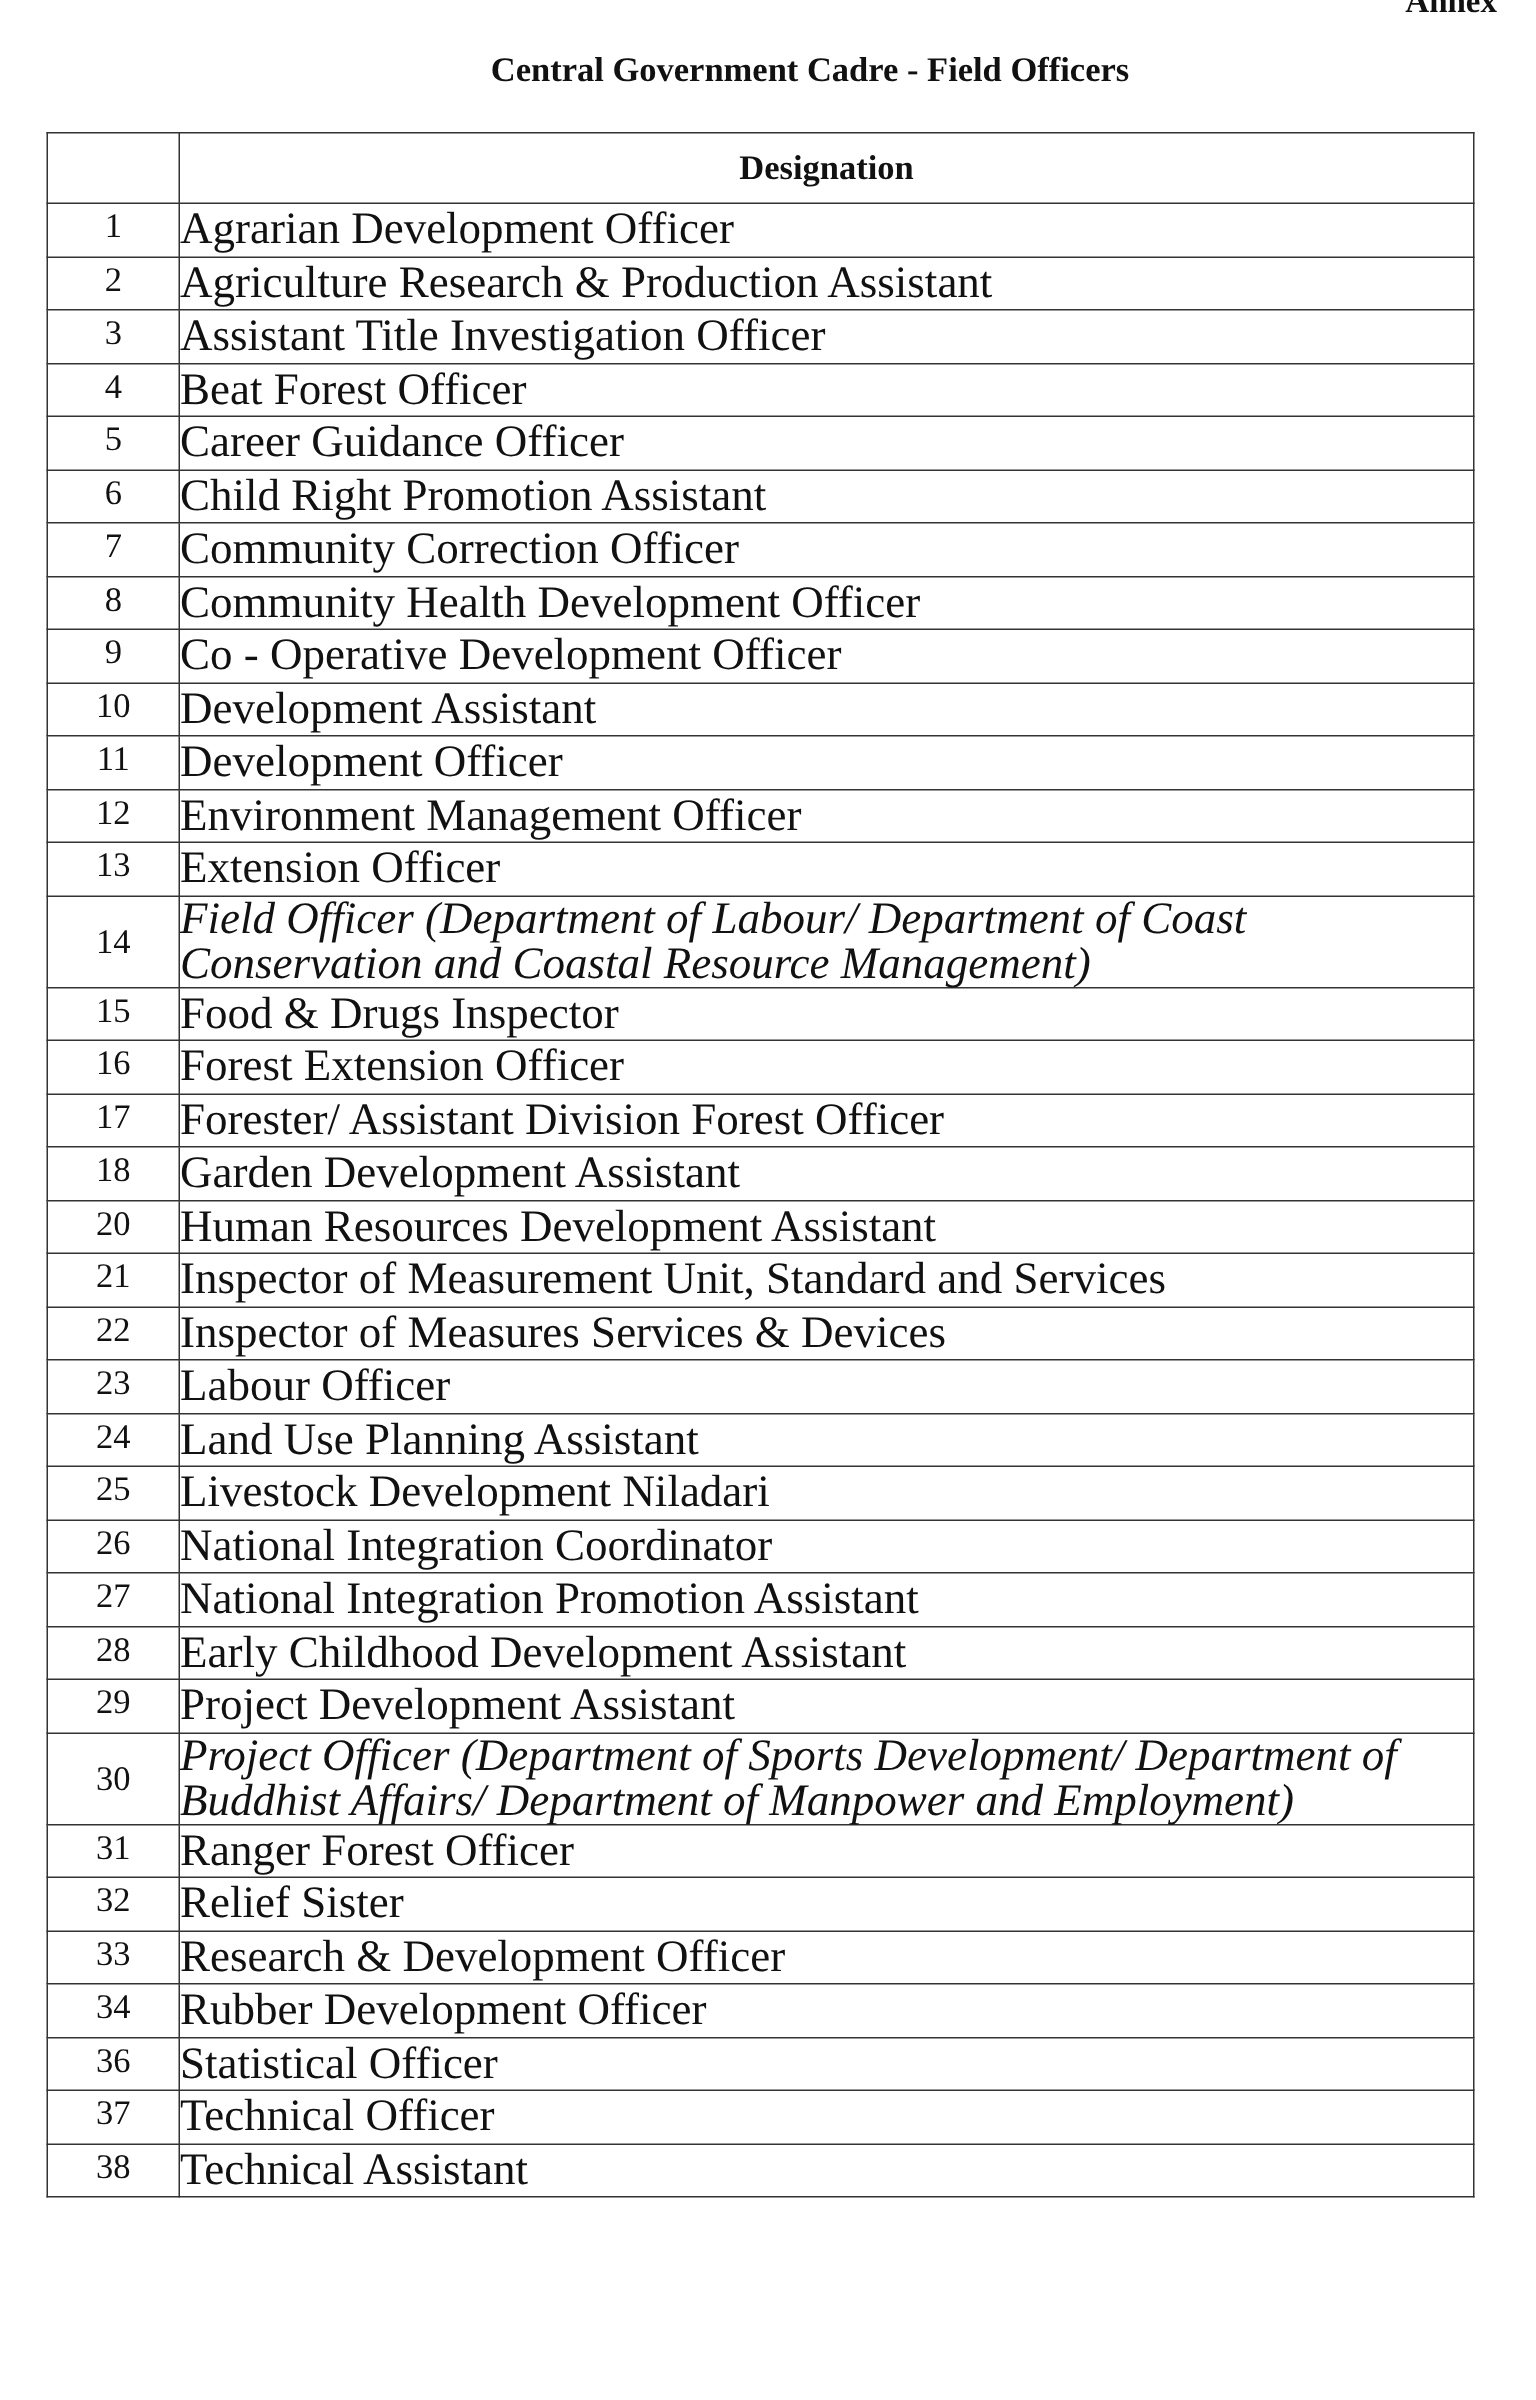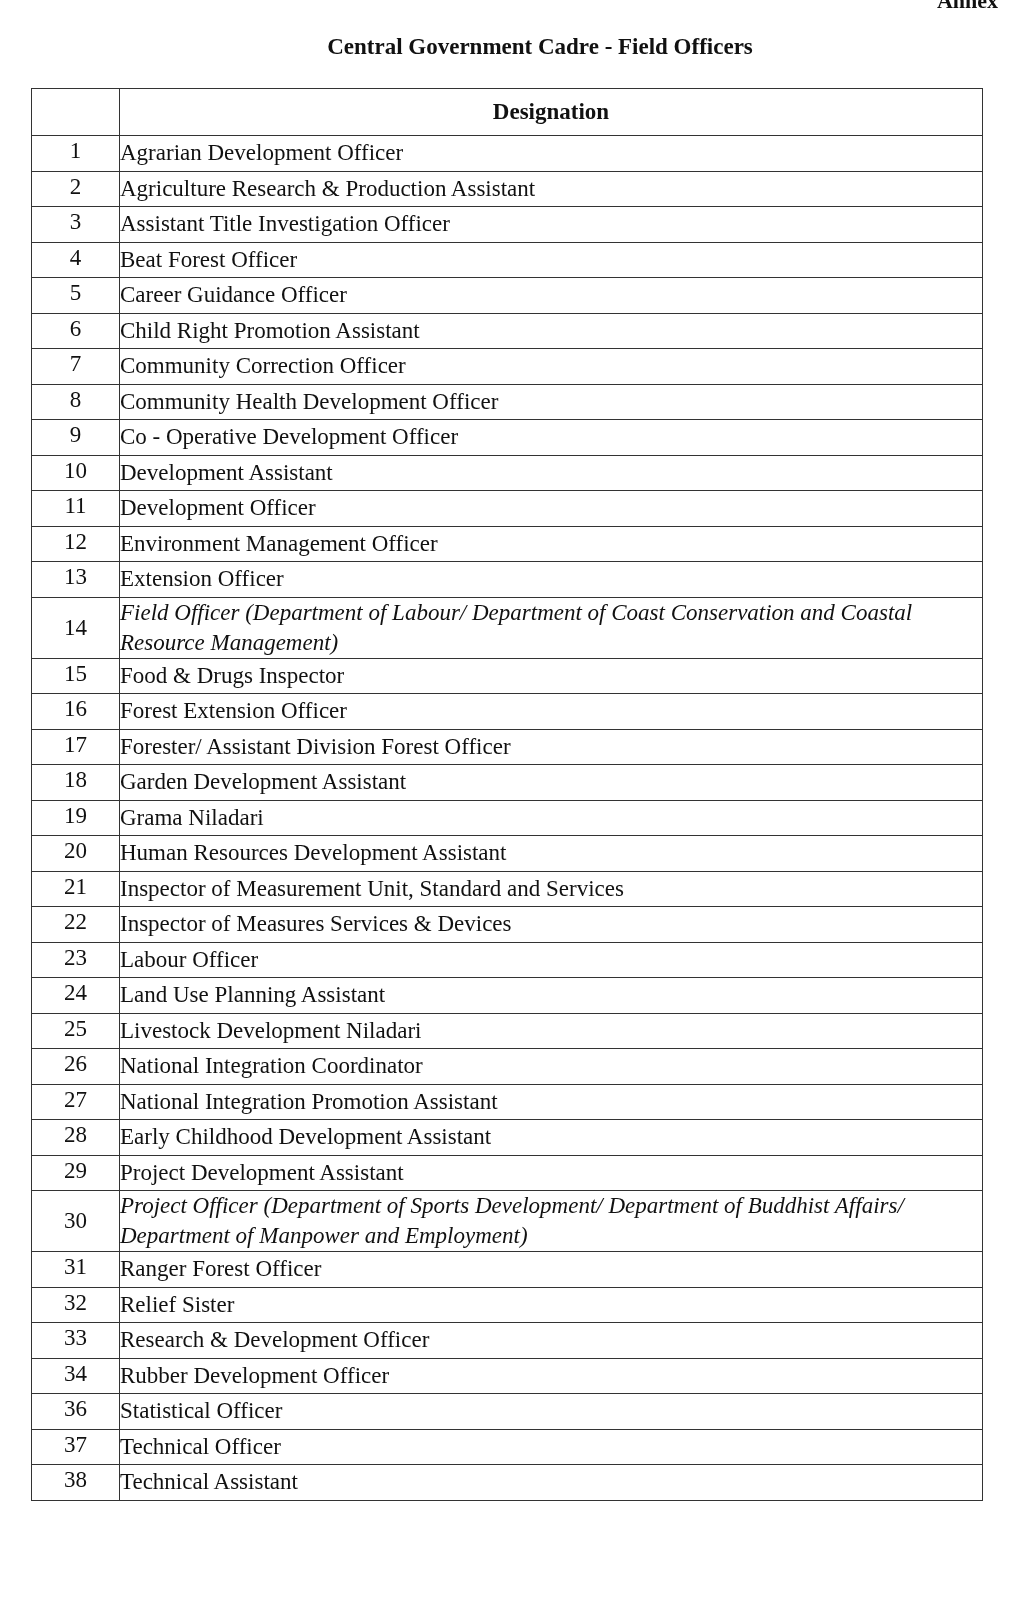--- a/index.html
+++ b/index.html
@@ -7,21 +7,21 @@
          font-family:"Liberation Serif", "DejaVu Serif", serif; color:#111; }
   .annex { position:absolute; right:26px; top:-12px; font-weight:bold; font-size:22px; }
   .title { position:absolute; left:0; width:1080px; top:34px; text-align:center;
            font-weight:bold; font-size:23px; }
   table.main { position:absolute; left:31px; top:88px; width:952px;
                border-collapse:collapse; }
   table.main td, table.main th { border:1.5px solid #333; padding:0; }
   th.num-h { width:87px; height:46px; }
   th.des-h { height:46px; font-size:23px; font-weight:bold; text-align:center; }
   td.num { text-align:center; font-size:23px; height:34.5px; line-height:30px; vertical-align:top; }
-  td.des { font-size:23px; padding-left:11px; height:34.5px; line-height:34px; vertical-align:middle; }
+  td.des { font-size:30px; padding-left:11px; height:34.5px; line-height:34px; vertical-align:middle; }
   tr.tall td.des { line-height:30px; padding-top:0;font-style:italic; }
   tr.tall td.num { vertical-align:middle; line-height:30px; }
 </style>
 </head>
 <body>
 
 <div class="annex">Annex</div>
 <div class="title">Central Government Cadre - Field Officers</div>
 
 <table class="main">
@@ -98,24 +98,20 @@
       </tr>
       <tr>
         <td class="num">17</td>
         <td class="des">Forester/ Assistant Division Forest Officer</td>
       </tr>
       <tr>
         <td class="num">18</td>
         <td class="des">Garden Development Assistant</td>
       </tr>
       <tr>
-        <td class="num">19</td>
-        <td class="des">Grama Niladari</td>
-      </tr>
-      <tr>
         <td class="num">20</td>
         <td class="des">Human Resources Development Assistant</td>
       </tr>
       <tr>
         <td class="num">21</td>
         <td class="des">Inspector of Measurement Unit, Standard and Services</td>
       </tr>
       <tr>
         <td class="num">22</td>
         <td class="des">Inspector of Measures Services &amp; Devices</td>

